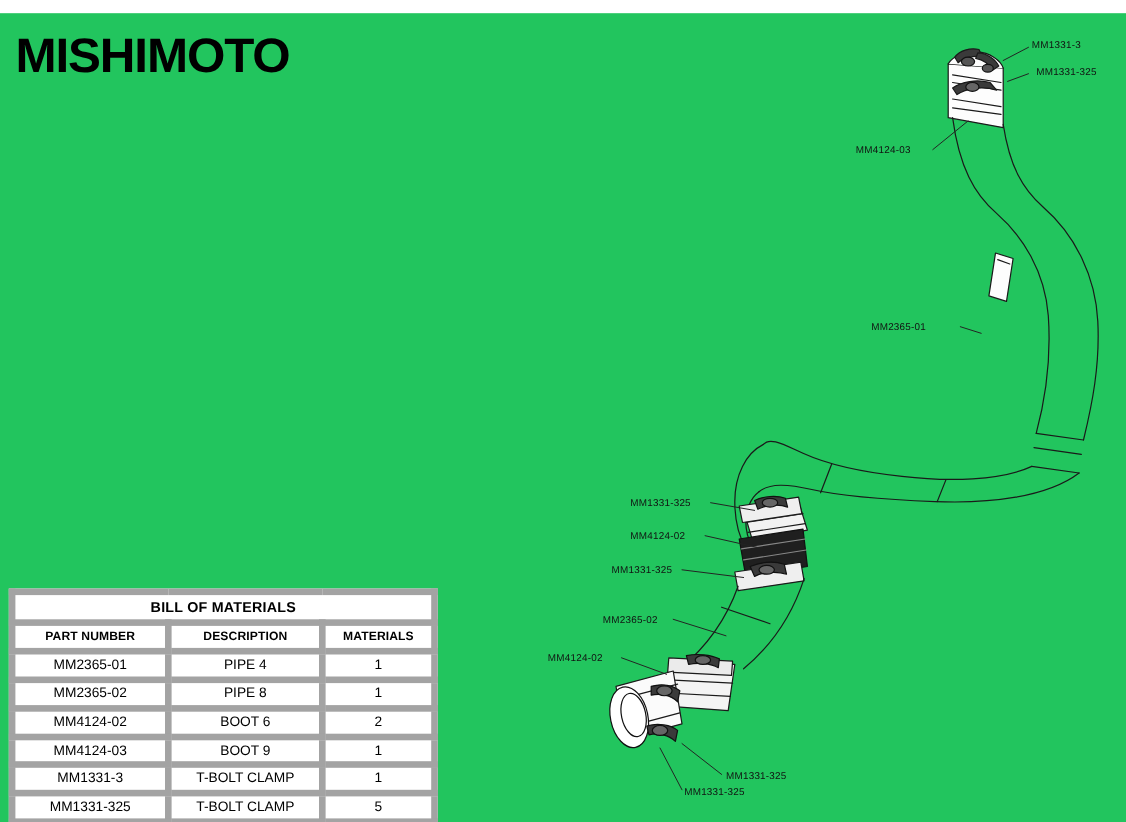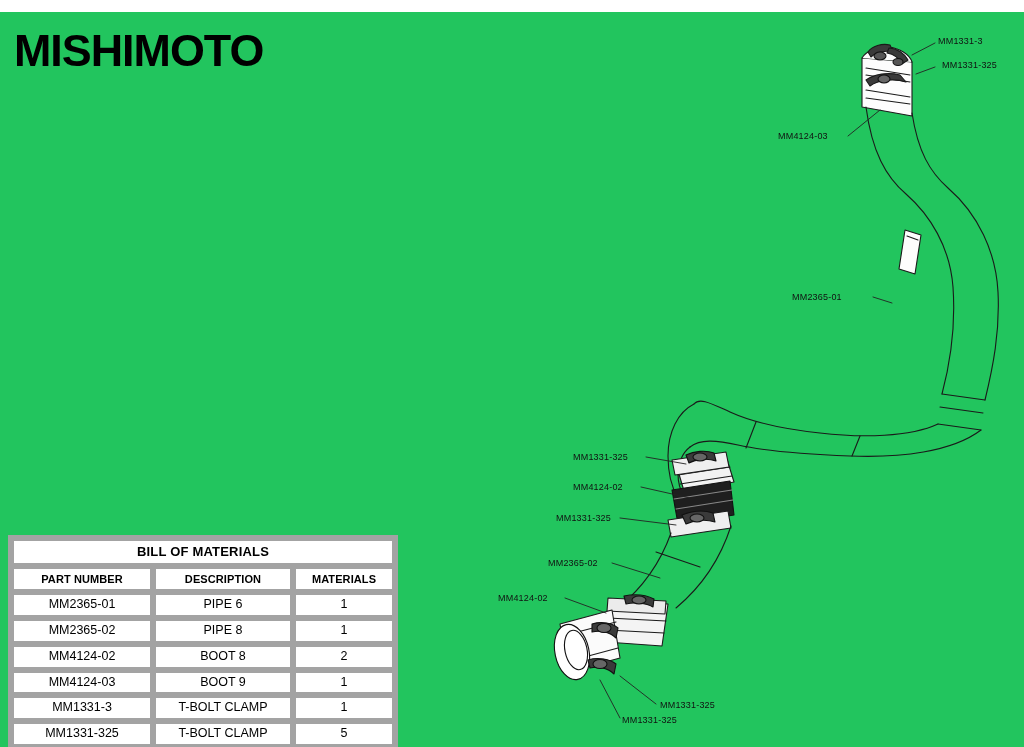--- a/index.html
+++ b/index.html
@@ -214,31 +214,31 @@
       <tr>
         <td class="title-cell" colspan="3">BILL OF MATERIALS</td>
       </tr>
       <tr class="hdr">
         <td class="col-part">PART NUMBER</td>
         <td class="col-desc">DESCRIPTION</td>
         <td class="col-qty">MATERIALS</td>
       </tr>
       <tr>
         <td>MM2365-01</td>
-        <td>PIPE 6</td>
+        <td>PIPE 4</td>
         <td>1</td>
       </tr>
       <tr>
         <td>MM2365-02</td>
         <td>PIPE 8</td>
         <td>1</td>
       </tr>
       <tr>
         <td>MM4124-02</td>
-        <td>BOOT 8</td>
+        <td>BOOT 6</td>
         <td>2</td>
       </tr>
       <tr>
         <td>MM4124-03</td>
         <td>BOOT 9</td>
         <td>1</td>
       </tr>
       <tr>
         <td>MM1331-3</td>
         <td>T-BOLT CLAMP</td>

